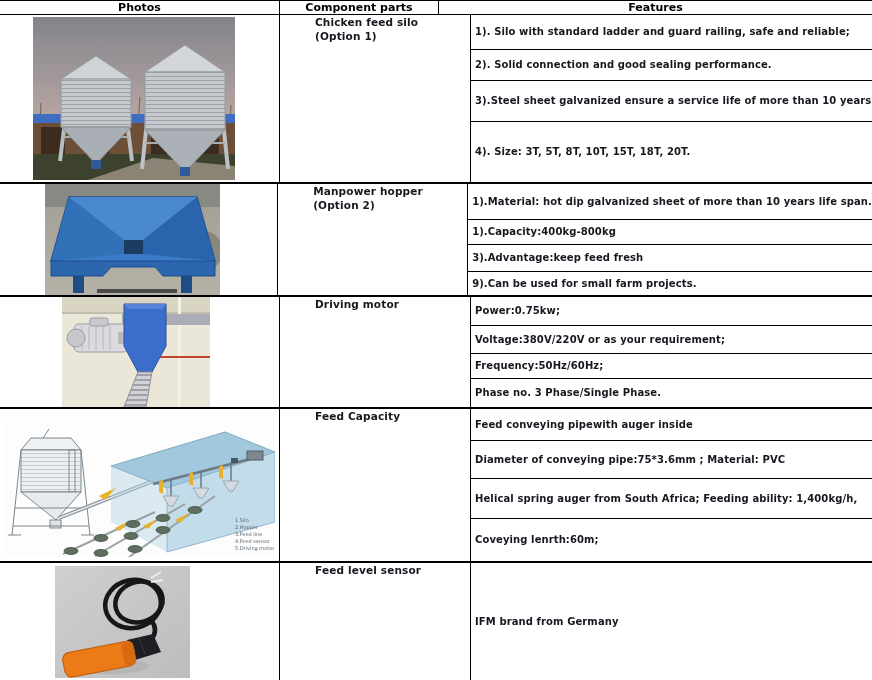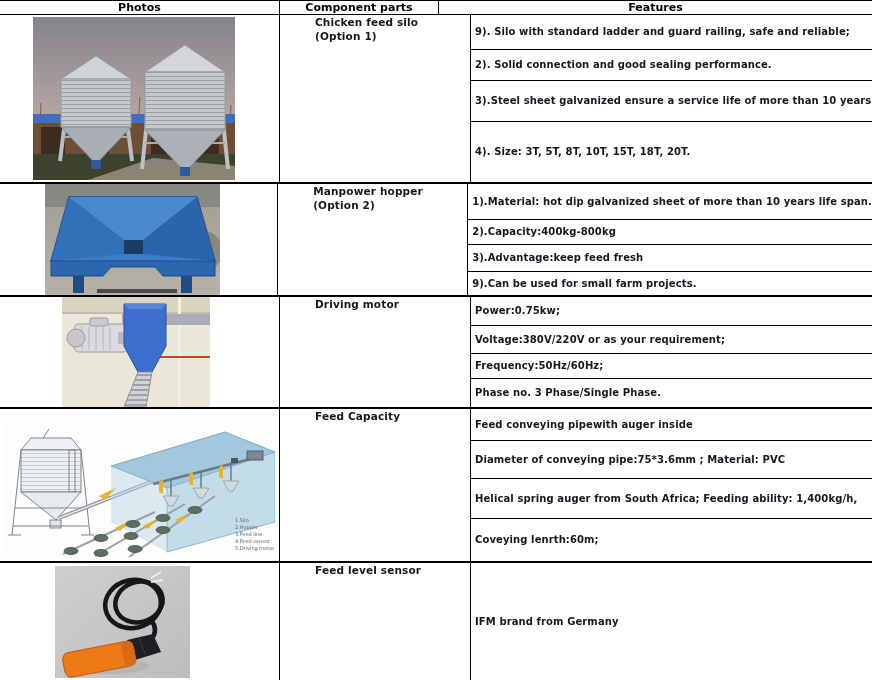--- a/index.html
+++ b/index.html
@@ -82,21 +82,21 @@
           <polygon points="112,113 192,113 152,155" fill="#abb1b7" stroke="#878d93" stroke-width="1"></polygon>
           <rect x="147" y="150" width="10" height="9" fill="#2e5a9c"></rect>
         </g>
       </svg>
     </div>
     <div class="ccell">
       <span>Chicken feed silo</span>
       <span>(Option 1)</span>
     </div>
     <div class="fcell">
-      <div class="fitem" style="height:35px">9). Silo with standard ladder and guard railing, safe and reliable;</div>
+      <div class="fitem" style="height:35px">1). Silo with standard ladder and guard railing, safe and reliable;</div>
       <div class="fitem" style="height:31px">2). Solid connection and good sealing performance.</div>
       <div class="fitem" style="height:41px">3).Steel sheet galvanized ensure a service life of more than 10 years</div>
       <div class="fitem last">4). Size: 3T, 5T, 8T, 10T, 15T, 18T, 20T.</div>
     </div>
   </div>
 
   <div class="row" style="height:113px">
     <div class="pcell">
       <svg width="175" height="112" viewBox="0 0 175 112" style="margin-left:45px">
         <defs>
@@ -120,21 +120,21 @@
         <rect x="136" y="93" width="11" height="17" fill="#1f4c84"></rect>
         <rect x="52" y="106" width="80" height="4" fill="#4a4a46"></rect>
       </svg>
     </div>
     <div class="ccell">
       <span>Manpower hopper</span>
       <span>(Option 2)</span>
     </div>
     <div class="fcell">
       <div class="fitem" style="height:36px">1).Material: hot dip galvanized sheet of more than 10 years life span.</div>
-      <div class="fitem" style="height:25px">2).Capacity:400kg-800kg</div>
+      <div class="fitem" style="height:25px">1).Capacity:400kg-800kg</div>
       <div class="fitem" style="height:27px">3).Advantage:keep feed fresh</div>
       <div class="fitem last">9).Can be used for small farm projects.</div>
     </div>
   </div>
 
   <div class="row" style="height:112px">
     <div class="pcell">
       <svg width="148" height="111" viewBox="0 0 148 111" style="margin-left:62px">
         <defs>
           <pattern id="corr" width="6" height="5" patternUnits="userSpaceOnUse">

